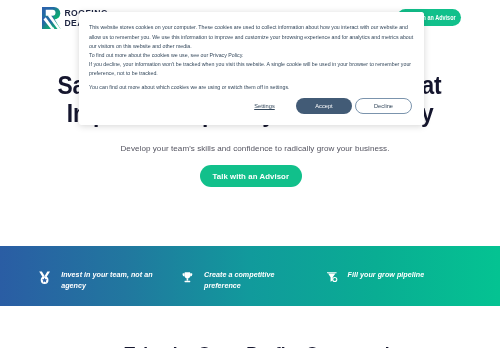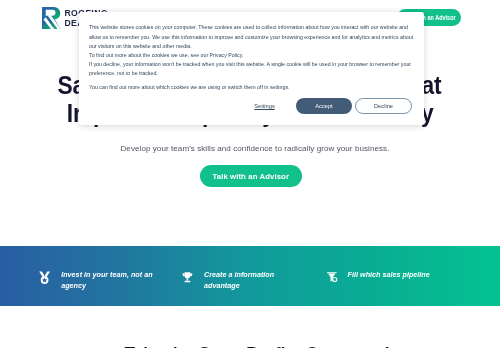--- a/index.html
+++ b/index.html
@@ -114,31 +114,31 @@
     </div>
 
     <div class="band-item" style="left:182.4px;top:24.9px;width:120px;height:30px">
       <svg class="band-icon" width="10.8" height="12.6" viewBox="0 0 34 38">
         <path d="M8.5 3 h17 v11.5 a8.5 8.5 0 0 1 -17 0 Z" fill="#fff"></path>
         <path d="M8.5 6 H3.5 a1.8 1.8 0 0 0 -1.8 1.8 v2.4 a6.6 6.6 0 0 0 6.6 6.6 h.2 Z" fill="#fff"></path>
         <path d="M25.5 6 h5 a1.8 1.8 0 0 1 1.8 1.8 v2.4 a6.6 6.6 0 0 1 -6.6 6.6 h-.2 Z" fill="#fff"></path>
         <rect x="14.6" y="22" width="4.8" height="7.5" fill="#fff"></rect>
         <rect x="8" y="29.5" width="18" height="5" rx="1.2" fill="#fff"></rect>
       </svg>
-      <div class="band-label" style="left:21.6px;width:75px">Create a information advantage</div>
+      <div class="band-label" style="left:21.6px;width:75px">Create a competitive preference</div>
     </div>
 
     <div class="band-item" style="left:327.2px;top:24.9px;width:130px;height:30px">
       <svg class="band-icon" width="10.8" height="12.6" viewBox="0 0 34 38">
         <path d="M1 6 h28 a1.6 1.6 0 0 0 0 -3.2 h-28 a1.6 1.6 0 0 0 0 3.2 Z" fill="#fff"></path>
         <path d="M3.6 7.2 h22.8 L18 18.6 v10.8 l-6.8 4 V18.6 Z" fill="#fff"></path>
         <circle cx="24.5" cy="26" r="8" fill="#fff"></circle>
         <circle cx="24.5" cy="26" r="4.6" fill="#0eab90"></circle>
       </svg>
-      <div class="band-label" style="left:20.4px;width:90px">Fill which sales pipeline</div>
+      <div class="band-label" style="left:20.4px;width:90px">Fill your grow pipeline</div>
     </div>
 
   </div>
 
   <div class="foot">Take the Grow Profits Command</div>
 
   <div class="cookie">
     <div class="cookie-body">
       <p>This website stores cookies on your computer. These cookies are used to collect information about how you interact with our website and</p>
       <p>allow us to remember you. We use this information to improve and customize your browsing experience and for analytics and metrics about</p>

